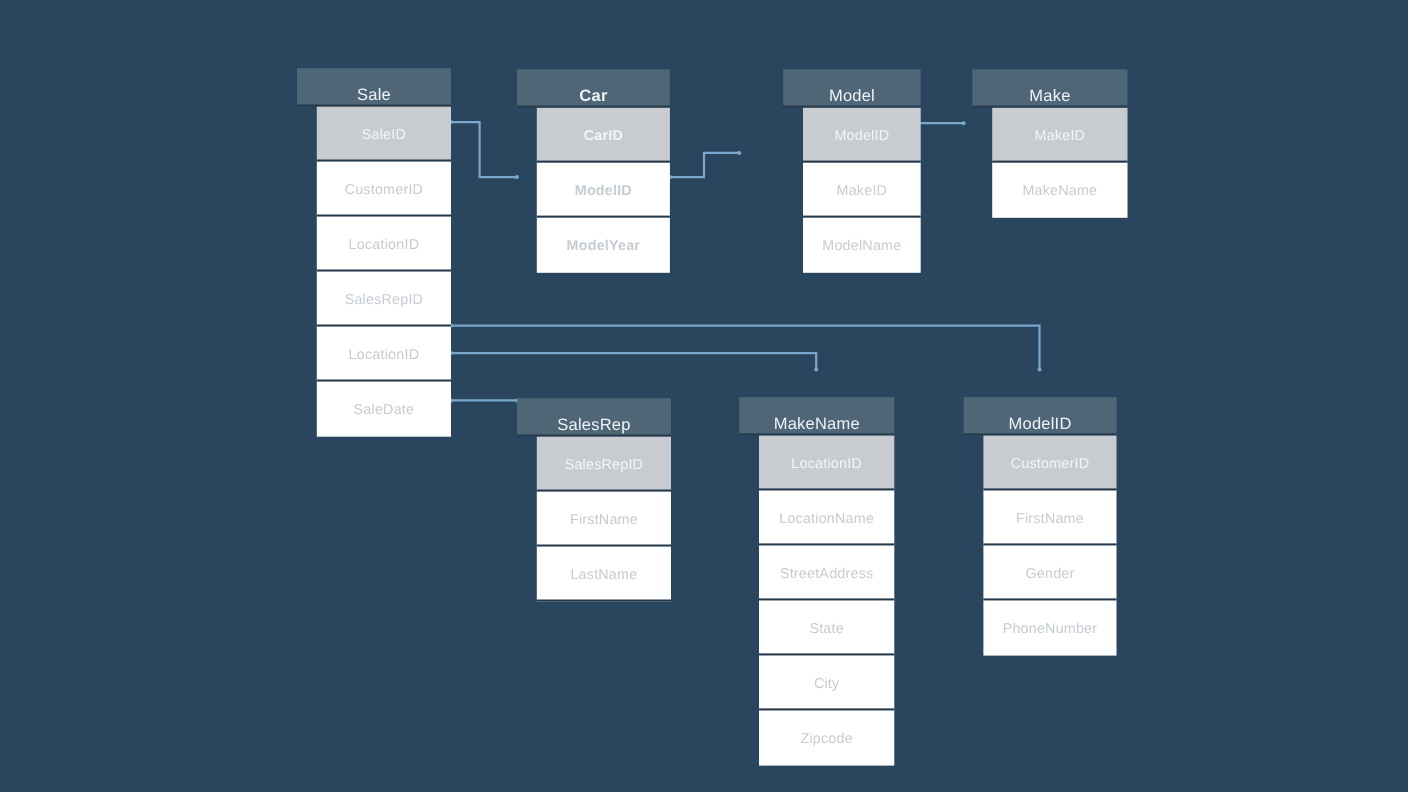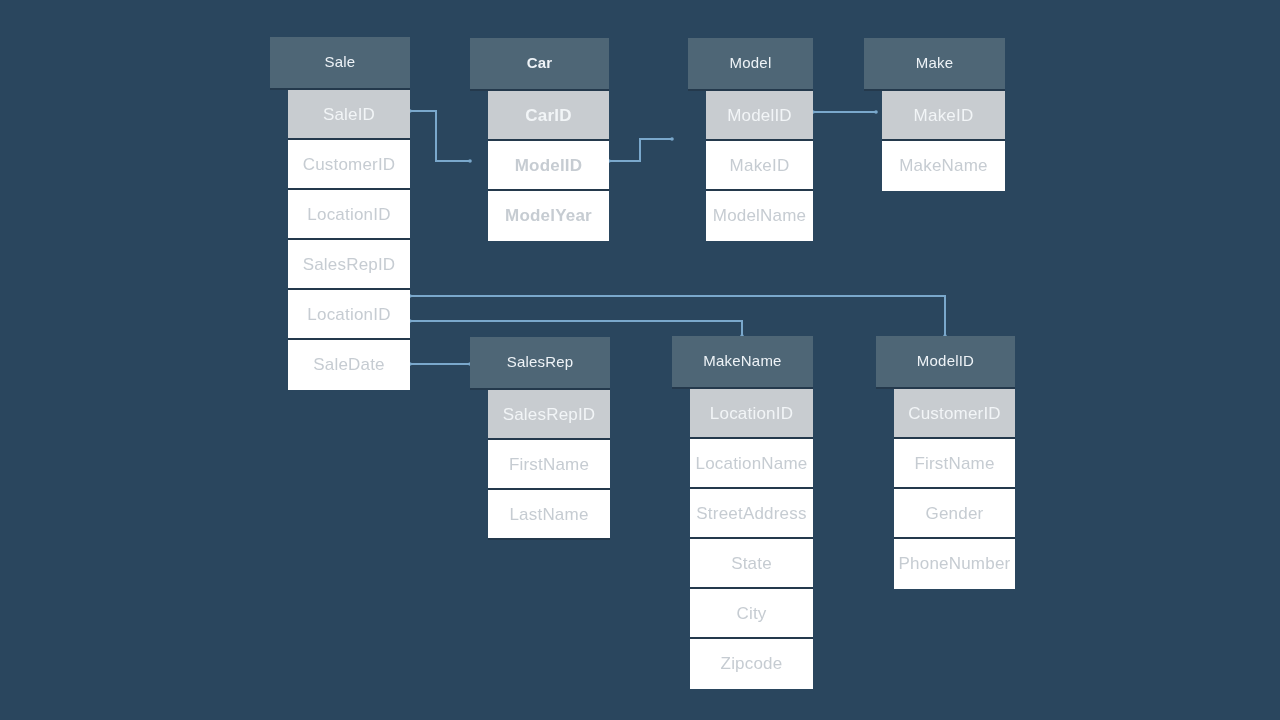--- a/index.html
+++ b/index.html
@@ -32,32 +32,33 @@
   }
   .entity {
     position: absolute;
     z-index: 2;
     box-sizing: border-box;
   }
   .entity-header {
     background: #4e6676;
     color: #eef3f7;
     font-size: 15px;
-    height: 53px;
+    height: 35px;
     line-height: 49px;
     text-align: center;
     letter-spacing: 0.2px;
     box-sizing: border-box;
     border-bottom: 2px solid #24394c;
+    margin-top: 25px;
   }
   .field {
     height: 50px;
     line-height: 50px;
     text-align: center;
-    font-size: 17px;
+    font-size: 13px;
     box-sizing: border-box;
     background: #ffffff;
     color: #c6ccd2;
     border-bottom: 2px solid #24394c;
     letter-spacing: 0.2px;
     margin-left: 18px;
   }
   .field.pk {
     background: #c8ccd0;
     color: #f2f5f7;
@@ -98,27 +99,27 @@
       <div class="field">SalesRepID</div>
       <div class="field">LocationID</div>
       <div class="field last">SaleDate</div>
     </div>
     <div class="entity" style="left: 470px; top: 38px; width: 139px; font-weight: bold;">
       <div class="entity-header">Car</div>
       <div class="field pk">CarID</div>
       <div class="field">ModelID</div>
       <div class="field last">ModelYear</div>
     </div>
-    <div class="entity" style="left: 672px; top: 38px; width: 141px; padding-left: 16px;">
+    <div class="entity" style="left: 696px; top: 38px; width: 141px; padding-left: 16px;">
       <div class="entity-header">Model</div>
       <div class="field pk">ModelID</div>
       <div class="field">MakeID</div>
       <div class="field last">ModelName</div>
     </div>
-    <div class="entity" style="left: 864px; top: 38px; width: 141px;">
+    <div class="entity" style="left: 884px; top: 38px; width: 141px;">
       <div class="entity-header">Make</div>
       <div class="field pk">MakeID</div>
       <div class="field last">MakeName</div>
     </div>
     <div class="entity" style="left: 470px; top: 337px; width: 140px;">
       <div class="entity-header">SalesRep</div>
       <div class="field pk">SalesRepID</div>
       <div class="field">FirstName</div>
       <div class="field">LastName</div>
     </div>

